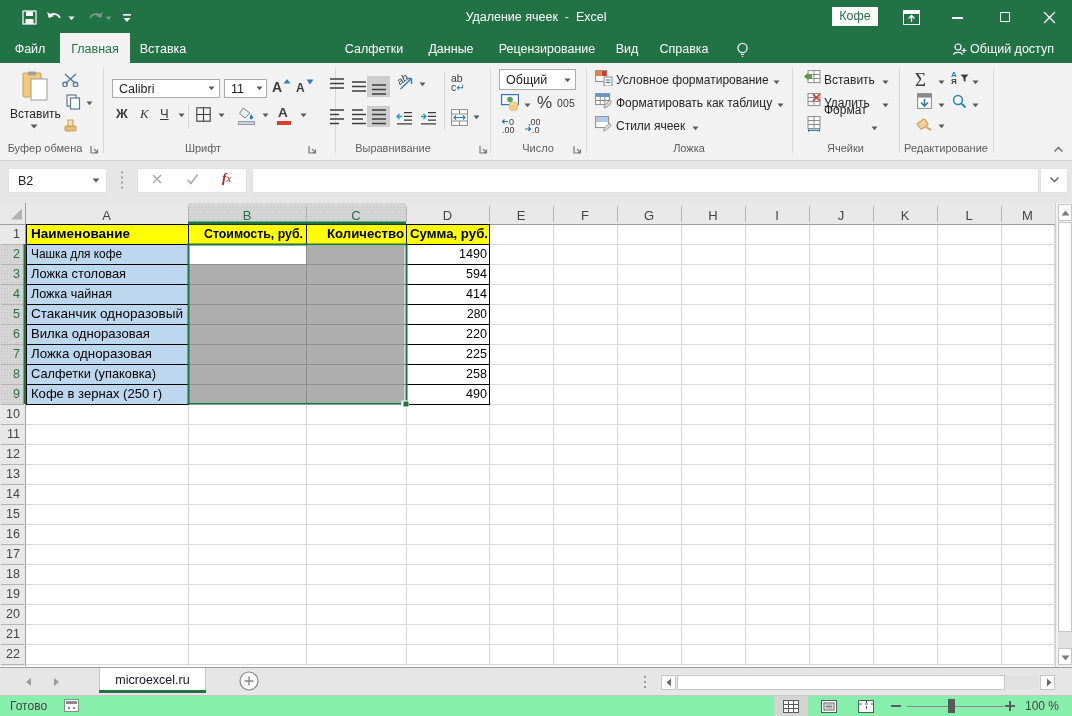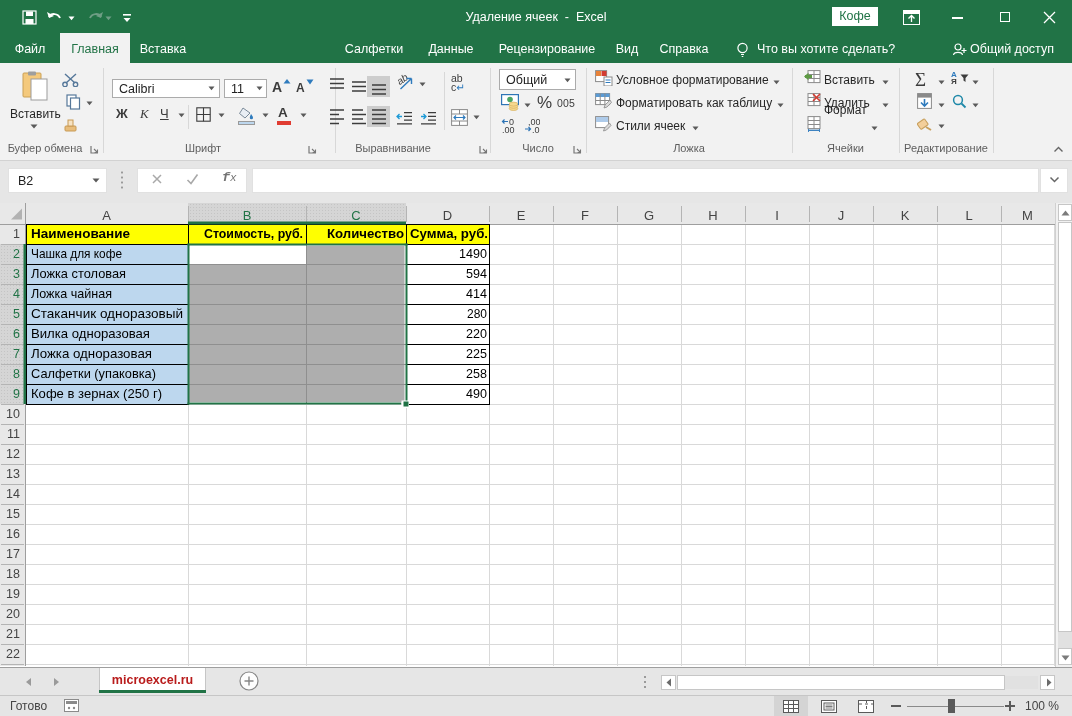--- a/index.html
+++ b/index.html
@@ -8,21 +8,21 @@
 .tb{position:absolute;left:0;top:0;width:1072px;height:36px;background:#217346}
 .menur{position:absolute;left:0;top:36px;width:1072px;height:27px;background:#217346}
 .mtab{position:absolute;top:0;height:27px;color:#fff;font-size:12.5px;line-height:26px;text-align:center}
 .ribbon{position:absolute;left:0;top:63px;width:1072px;height:98px;background:#f2f2f2;border-bottom:1px solid #d2d2d2}
 .glabel{position:absolute;font-size:11px;color:#5e5e5e;text-align:center;top:79px}
 .gsep{position:absolute;top:5px;height:85px;width:1px;background:#d8d8d8}
 .btnlabel{font-size:12px;color:#262626}
 .fbar{position:absolute;left:0;top:161px;width:1072px;height:42px;background:#e6e6e6}
 .white-box{position:absolute;background:#fff;border:1px solid #e1e1e1}
 .tabbar{position:absolute;left:0;top:667px;width:1072px;height:28px;background:#e6e6e6;border-top:1px solid #9e9e9e}
-.status{position:absolute;left:0;top:695px;width:1072px;height:21px;background:#e5e5e5;border-top:1px solid #c6c6c6;font-size:12px;color:#444}
+.status{position:absolute;left:0;top:695px;width:1072px;height:21px;background:#86efac;border-top:1px solid #c6c6c6;font-size:12px;color:#444}
 .vscroll{position:absolute;left:1055px;top:203px;width:17px;height:464px;background:#f1f1f1;border-left:1px solid #d0d0d0}
 </style></head><body>
 
 <div class="tb">
 <div class="abs" style="left:22px;top:10px">
       <svg width="15" height="15" viewBox="0 0 15 15" style="">
         <rect x="1" y="1" width="13" height="13" fill="none" stroke="#fff" stroke-width="1.2"></rect>
         <rect x="4" y="1.5" width="7" height="4.5" fill="#fff"></rect>
         <rect x="3.5" y="9" width="8" height="5" fill="#fff"></rect>
       </svg>
@@ -80,21 +80,20 @@
 <div class="mtab" style="left:415px;width:72px">Данные</div>
 <div class="mtab" style="left:491px;width:112px">Рецензирование</div>
 <div class="mtab" style="left:608px;width:38px">Вид</div>
 <div class="mtab" style="left:652px;width:64px">Справка</div>
 <div class="abs" style="left:736px;top:6px">
       <svg width="13" height="17" viewBox="0 0 13 17" style="">
         <circle cx="6.5" cy="6" r="4.6" fill="none" stroke="#fff" stroke-width="1.2"></circle>
         <path d="M5 10.5 L8 10.5 M5 12.5 L8 12.5 M5.7 14.5 L7.3 14.5" stroke="#fff" stroke-width="1.1"></path>
       </svg>
     </div>
-<div class="abs" style="left:757px;top:0;height:27px;line-height:26px;color:#fff;font-size:12.5px">Что вы хотите сделать?</div>
 <div class="abs" style="left:952px;top:6px">
       <svg width="15" height="15" viewBox="0 0 15 15" style="">
         <circle cx="6" cy="5" r="3" fill="none" stroke="#fff" stroke-width="1.2"></circle>
         <path d="M1.5 13 C2 9.5,10 9.5,10.5 13" fill="none" stroke="#fff" stroke-width="1.2"></path>
         <path d="M12 6 L12 11 M9.5 8.5 L14.5 8.5" stroke="#fff" stroke-width="1.2"></path>
       </svg>
     </div>
 <div class="abs" style="left:970px;top:0;height:27px;line-height:26px;color:#fff;font-size:12.5px">Общий доступ</div>
 </div>
 <div class="ribbon">
@@ -507,21 +506,21 @@
 <div class="abs" style="left:151px;top:12px">
       <svg width="12" height="12" viewBox="0 0 12 12" style="">
         <path d="M2 2 L10 10 M10 2 L2 10" stroke="#a9a9a9" stroke-width="1.5"></path>
       </svg>
     </div>
 <div class="abs" style="left:186px;top:12px">
       <svg width="13" height="12" viewBox="0 0 13 12" style="">
         <path d="M1.5 7 L5 10.5 L11.5 1.5" stroke="#a9a9a9" stroke-width="1.6" fill="none"></path>
       </svg>
     </div>
-<div class="abs" style="left:222px;top:9px;font-size:13.5px;font-style:italic;color:#737373;font-family:Liberation Mono, monospace"><b><i>f</i></b><i style="font-size:11px">x</i></div>
+<div class="abs" style="left:222px;top:9px;font-size:13.5px;font-style:italic;color:#b91c1c;font-family:Liberation Serif, serif"><b><i>f</i></b><i style="font-size:11px">x</i></div>
 <div class="white-box" style="left:252px;top:7px;width:787px;height:25px"></div>
 <div class="white-box" style="left:1040px;top:7px;width:28px;height:25px"></div>
 <div class="abs" style="left:1049px;top:15px">
       <svg width="11" height="8" viewBox="0 0 11 8" style="">
         <path d="M1.5 1.5 L5.5 5.5 L9.5 1.5" fill="none" stroke="#666" stroke-width="1.5"></path>
       </svg>
     </div>
 </div>
 <svg width="1055" height="463" style="position:absolute;left:0;top:203px" font-family="Liberation Sans, sans-serif">
 <defs>
@@ -731,21 +730,21 @@
 <div class="abs" style="left:24px;top:9px">
       <svg width="9" height="10" viewBox="0 0 9 10" style="">
         <path d="M7 1 L2 5 L7 9 Z" fill="#9a9a9a"></path>
       </svg>
     </div>
 <div class="abs" style="left:52px;top:9px">
       <svg width="9" height="10" viewBox="0 0 9 10" style="">
         <path d="M2 1 L7 5 L2 9 Z" fill="#9a9a9a"></path>
       </svg>
     </div>
-<div class="abs" style="left:99px;top:0;width:107px;height:25px;background:#fff;border-left:1px solid #c6c6c6;border-right:1px solid #c6c6c6;color:#b91c1c;font-weight:bold;font-size:12.5px;text-align:center;line-height:24px">microexcel.ru</div>
+<div class="abs" style="left:99px;top:0;width:107px;height:25px;background:#fff;border-left:1px solid #c6c6c6;border-right:1px solid #c6c6c6;color:#0f172a;font-weight:normal;font-size:12.5px;text-align:center;line-height:24px">microexcel.ru</div>
 <div class="abs" style="left:99px;top:22px;width:107px;height:3px;background:#217346"></div>
 <div class="abs" style="left:239px;top:3px">
       <svg width="20" height="20" viewBox="0 0 20 20" style="">
         <circle cx="10" cy="10" r="9" fill="#fdfdfd" stroke="#868686" stroke-width="1.2"></circle>
         <path d="M10 5.5 L10 14.5 M5.5 10 L14.5 10" stroke="#868686" stroke-width="1.4"></path>
       </svg>
     </div>
 <div class="abs" style="left:644px;top:8px;width:2px;height:12px;background:repeating-linear-gradient(#9a9a9a 0 2px,transparent 2px 5px)"></div>
 <div class="abs" style="left:661px;top:7px;width:15px;height:15px;background:#fff;border:1px solid #c6c6c6"></div>
 <div class="abs" style="left:666px;top:10px">

